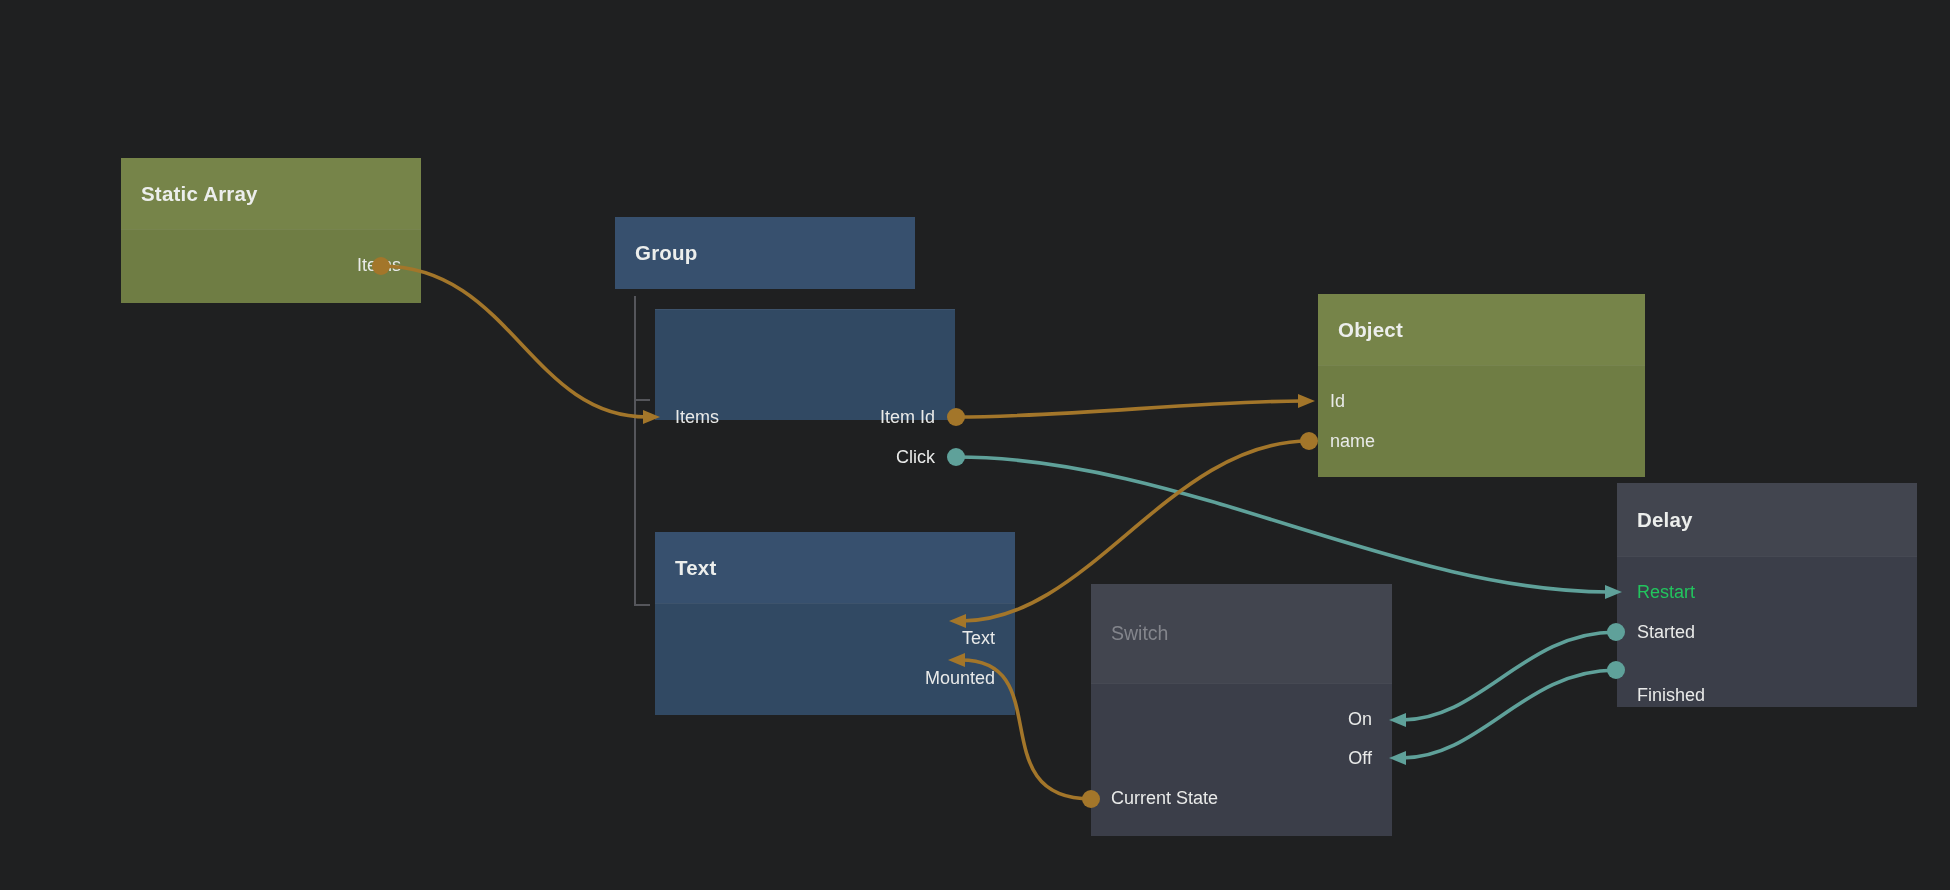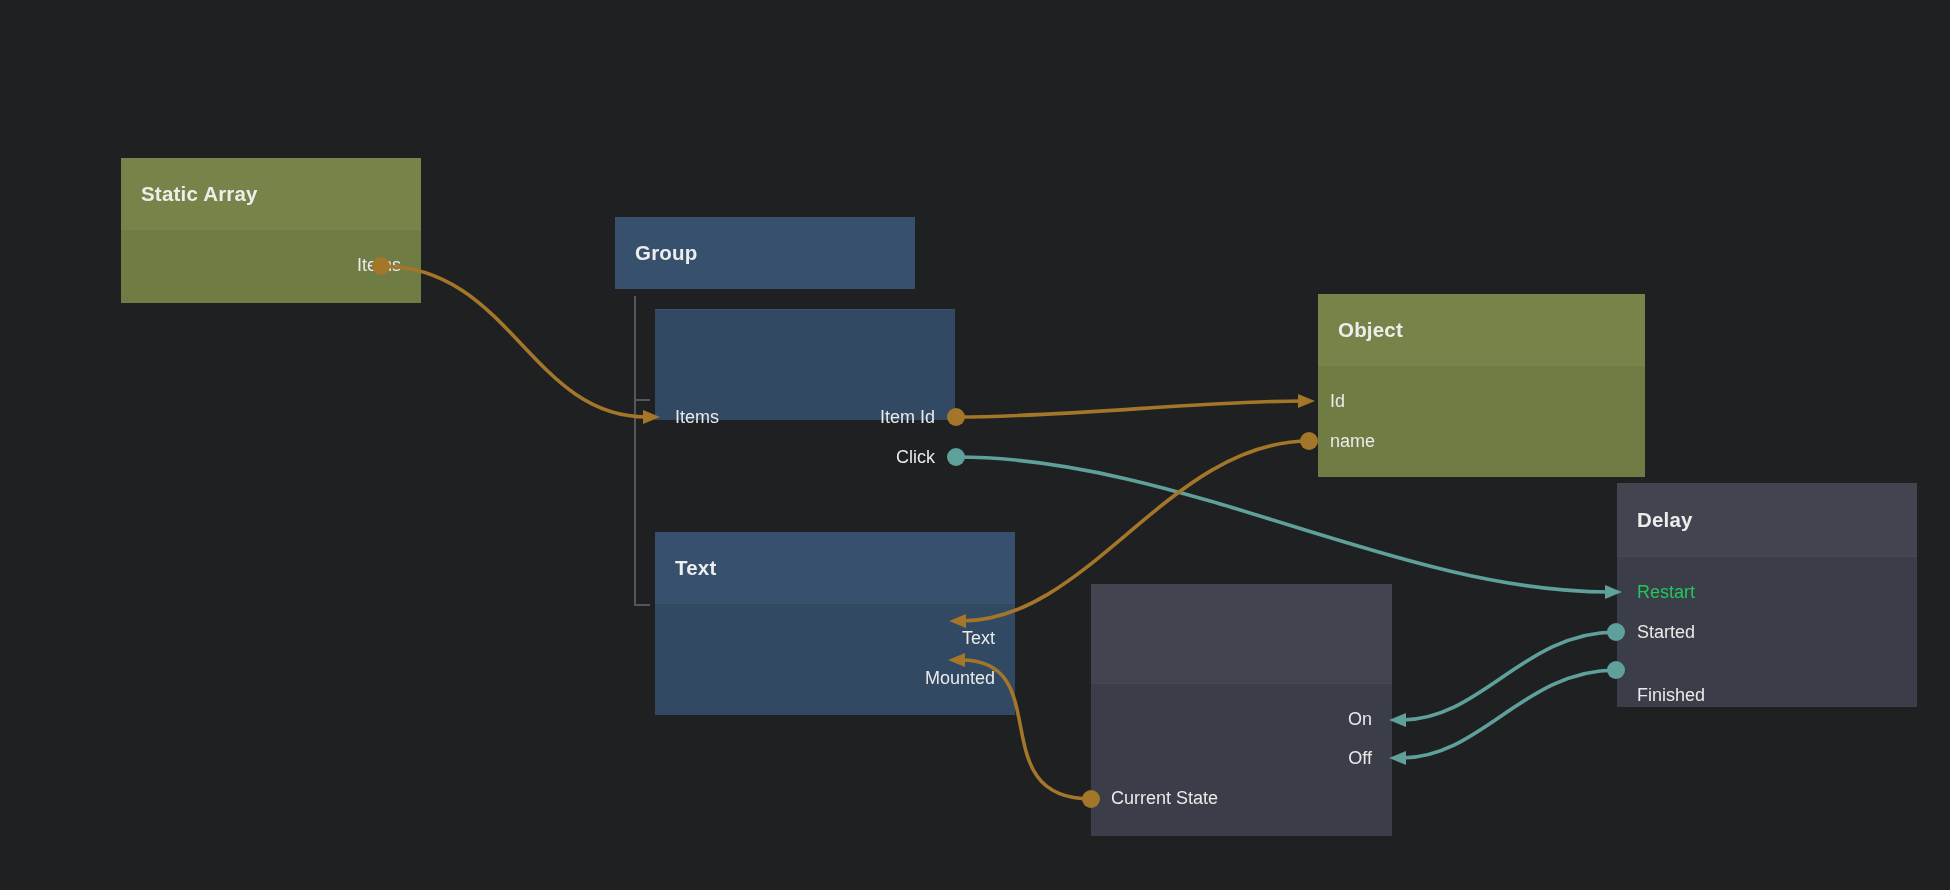--- a/index.html
+++ b/index.html
@@ -93,20 +93,21 @@
     <div class="node" style="left: 1310px; top: 294px; width: 335px; padding-left: 8px;">
       <div class="node-header" style="height: 71px; background: rgb(118, 132, 73);">
         <div class="node-title" style="color: rgb(236, 238, 236);">Object</div>
       </div>
       <div class="node-body" style="height: 112px; background: rgb(111, 125, 68);"></div>
       <div class="port port-left" style="top: 94px; color: rgb(233, 234, 233);">Id</div>
       <div class="port port-left" style="top: 134px; color: rgb(233, 234, 233);">name</div>
     </div>
     <div class="node" style="left: 1091px; top: 584px; width: 301px;">
       <div class="node-header" style="height: 99px; background: rgb(66, 69, 79);">
+        <div class="node-subtitle" style="color: rgb(131, 133, 140);">Switch</div>
       </div>
       <div class="node-body" style="height: 153px; background: rgb(59, 62, 73);"></div>
       <div class="port port-right" style="top: 122px; color: rgb(233, 234, 233);">On</div>
       <div class="port port-right" style="top: 161px; color: rgb(233, 234, 233);">Off</div>
       <div class="port port-left" style="top: 201px; color: rgb(233, 234, 233);">Current State</div>
     </div>
     <div class="node" style="left: 1617px; top: 483px; width: 300px;">
       <div class="node-header" style="height: 73px; background: rgb(66, 69, 79);">
         <div class="node-title" style="color: rgb(236, 238, 236);">Delay</div>
       </div>

